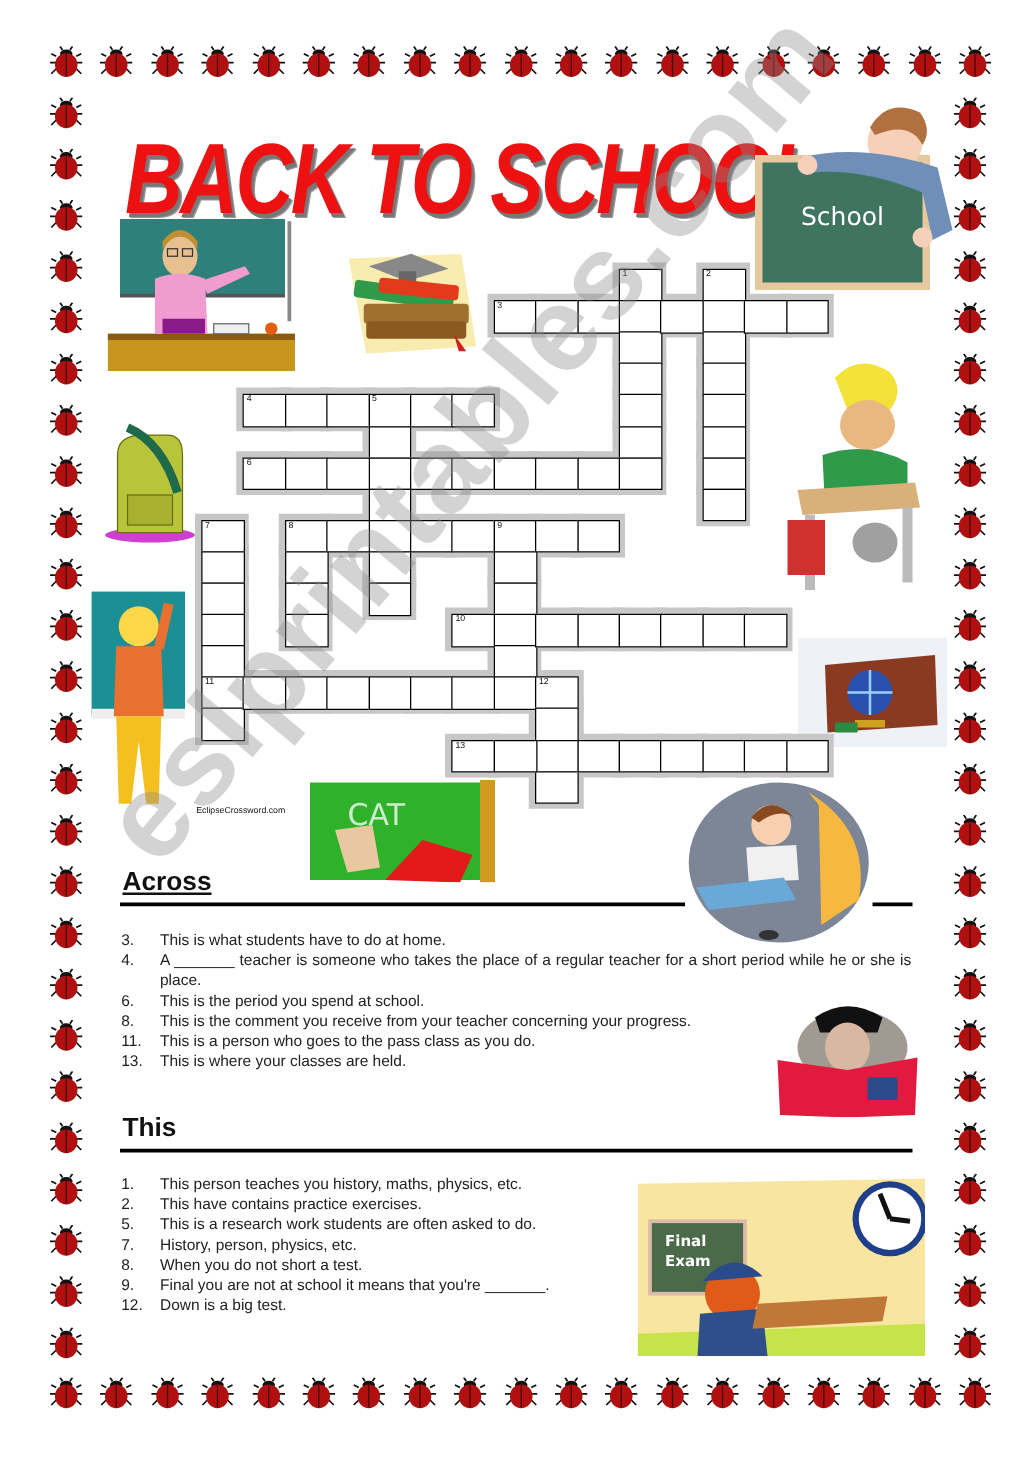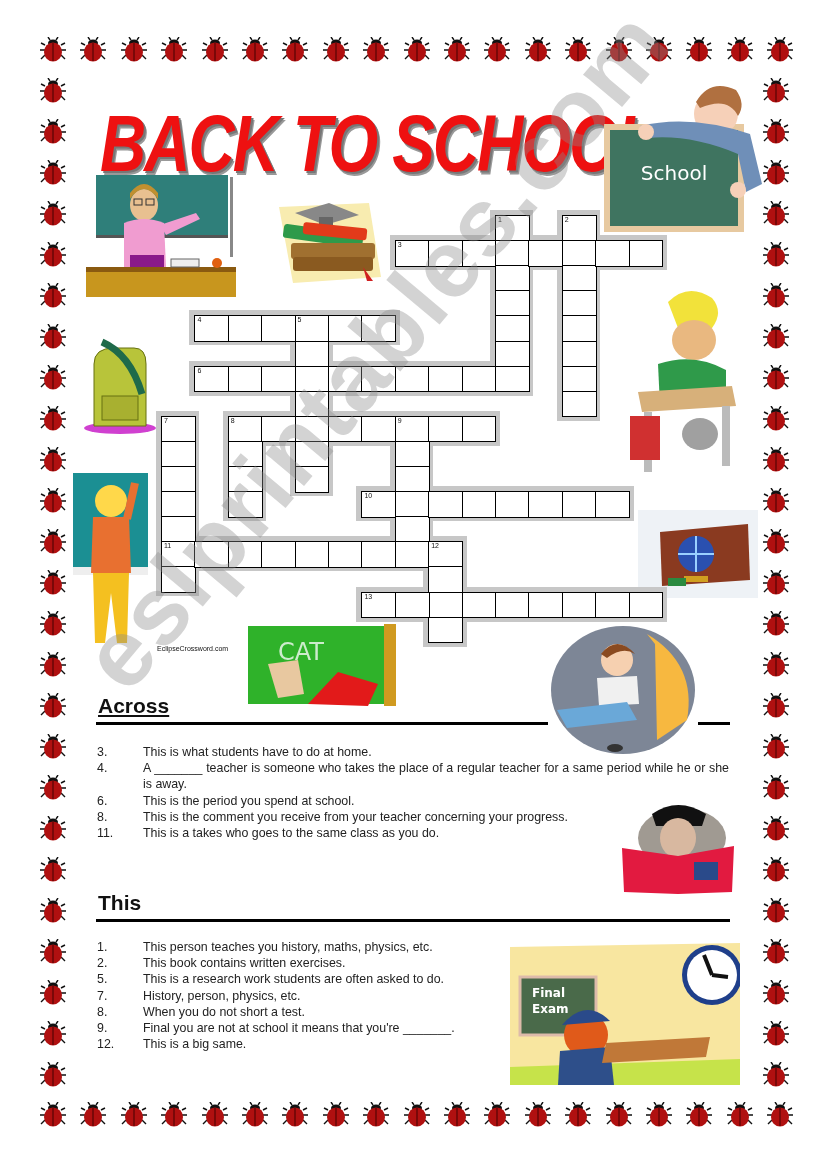--- a/index.html
+++ b/index.html
@@ -10,21 +10,21 @@
   .cell-shadow{position:absolute;background:#c7c7c7;}
   .cell{position:absolute;background:#fff;border:1.5px solid #000;box-sizing:border-box;}
   .cell-num{position:absolute;left:2px;top:0px;font-size:7px;line-height:8px;font-family:"Liberation Sans",sans-serif;}
   .pic{position:absolute;overflow:hidden;}
   .credit{position:absolute;left:157px;top:645px;font-size:7px;font-family:"Liberation Sans",sans-serif;}
   .sec-head{position:absolute;font-weight:bold;font-size:21px;font-family:"Liberation Sans",sans-serif;}
   .rule{position:absolute;height:3px;background:#000;}
   .clues{position:absolute;font-size:12.4px;line-height:16.2px;font-family:"Liberation Sans",sans-serif;color:#222;}
   .clue{display:flex;}
   .clue .n{width:31px;flex:none;}
-  .clue .t{flex:1;text-align:justify;margin-left:15px;}
+  .clue .t{flex:1;text-align:justify;}
   .watermark{position:absolute;left:60px;top:640px;font-size:96px;font-weight:bold;color:rgba(140,140,140,0.38);transform:rotate(-50deg);transform-origin:left top;white-space:nowrap;font-family:"Liberation Sans",sans-serif;pointer-events:none;letter-spacing:2px;}
 </style>
 </head>
 <body>
 
 <div id="border">
     <div class="bug" style="left: 40px; top: 37px;"><svg viewBox="0 0 26 26" width="26" height="26">
         <g stroke="#111" stroke-width="1.4">
           <path d="M5 8 L1 6 M5 13 L0 13 M5 18 L1 22 M21 8 L25 6 M21 13 L26 13 M21 18 L25 22 M10 3 L8 0 M16 3 L18 0"></path>
         </g>
@@ -1080,62 +1080,66 @@
 <div class="sec-head" style="left:98px;top:694px;text-decoration:underline;">Across</div>
 <div class="rule" style="left:96px;top:722px;width:452px;"></div>
 <div class="rule" style="left:698px;top:722px;width:32px;"></div>
 <div class="clues" id="across-list" style="left:97px;top:744px;width:632px;">
     <div class="clue">
       <span class="n">3.</span>
       <span class="t">This is what students have to do at home.</span>
     </div>
     <div class="clue">
       <span class="n">4.</span>
-      <span class="t">A _______ teacher is someone who takes the place of a regular teacher for a same period while he or she is away.</span>
+      <span class="t">A _______ teacher is someone who takes the place of a regular teacher for a short period while he or she is place.</span>
     </div>
     <div class="clue">
       <span class="n">6.</span>
       <span class="t">This is the period you spend at school.</span>
     </div>
     <div class="clue">
       <span class="n">8.</span>
       <span class="t">This is the comment you receive from your teacher concerning your progress.</span>
     </div>
     <div class="clue">
       <span class="n">11.</span>
-      <span class="t">This is a takes who goes to the same class as you do.</span>
+      <span class="t">This is a person who goes to the pass class as you do.</span>
+    </div>
+    <div class="clue">
+      <span class="n">13.</span>
+      <span class="t">This is where your classes are held.</span>
     </div>
   </div>
 
 <div class="sec-head" style="left:98px;top:891px;">This</div>
 <div class="rule" style="left:96px;top:919px;width:634px;"></div>
 <div class="clues" id="down-list" style="left:97px;top:939px;width:420px;">
     <div class="clue">
       <span class="n">1.</span>
       <span class="t">This person teaches you history, maths, physics, etc.</span>
     </div>
     <div class="clue">
       <span class="n">2.</span>
-      <span class="t">This book contains written exercises.</span>
+      <span class="t">This have contains practice exercises.</span>
     </div>
     <div class="clue">
       <span class="n">5.</span>
       <span class="t">This is a research work students are often asked to do.</span>
     </div>
     <div class="clue">
       <span class="n">7.</span>
       <span class="t">History, person, physics, etc.</span>
     </div>
     <div class="clue">
       <span class="n">8.</span>
       <span class="t">When you do not short a test.</span>
     </div>
     <div class="clue">
       <span class="n">9.</span>
       <span class="t">Final you are not at school it means that you're _______.</span>
     </div>
     <div class="clue">
       <span class="n">12.</span>
-      <span class="t">This is a big same.</span>
+      <span class="t">Down is a big test.</span>
     </div>
   </div>
 
 <div class="watermark">eslprintables.com</div>
 
 </body></html>

